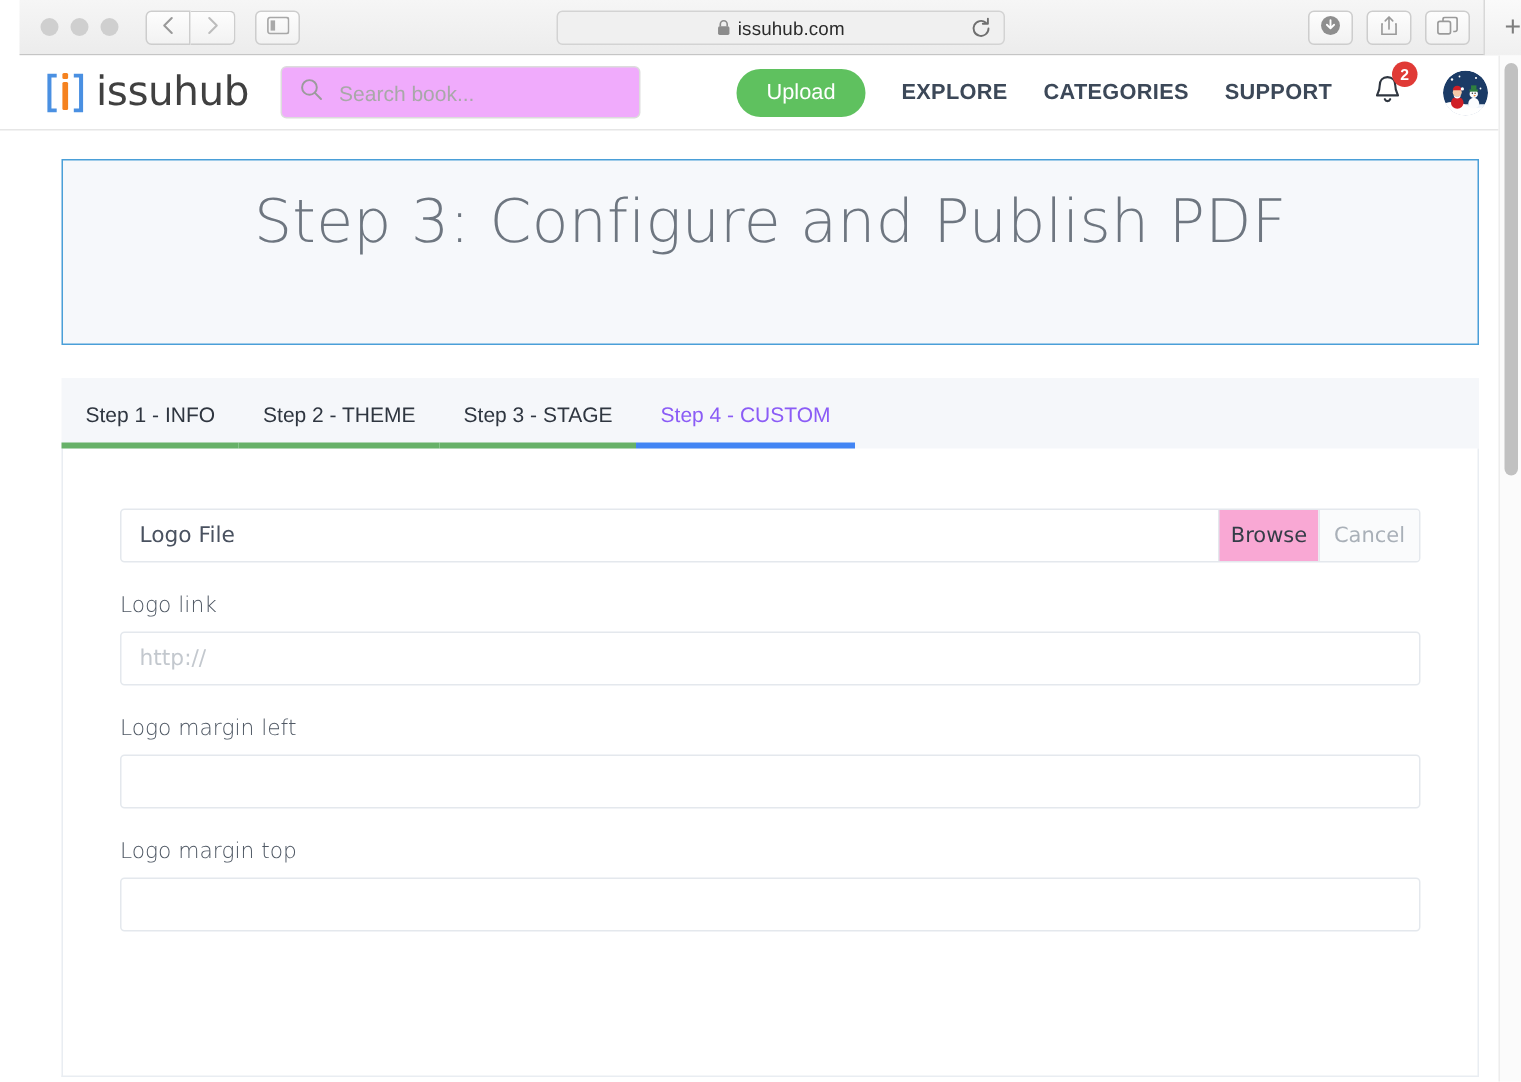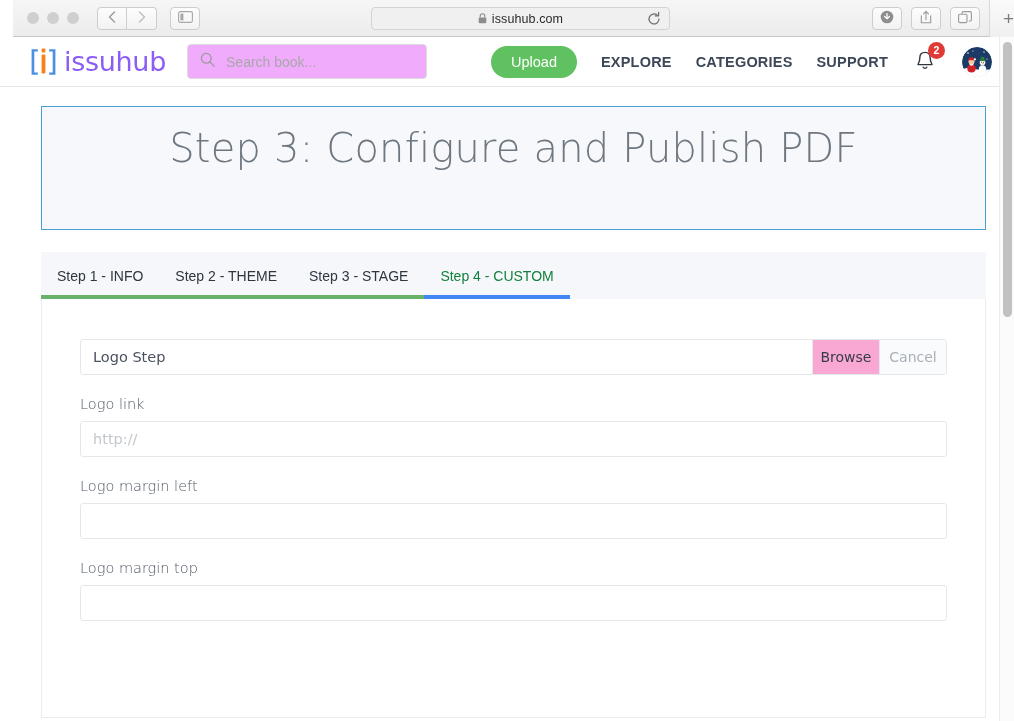--- a/index.html
+++ b/index.html
@@ -76,21 +76,21 @@
   #site-header {
     position: relative;
     height: 50px;
     background: #ffffff;
     border-bottom: 1px solid #e6e6e6;
     display: flex; align-items: center;
   }
   #brand { display: flex; align-items: center; margin-left: 30px; }
   #brand-icon { width: 27px; height: 30px; margin-right: 7px; }
   #brand-text {
-    font-size: 27px; color: #8b5cf6; font-weight: 400;
+    font-size: 27px; color: #404040; font-weight: 400;
     letter-spacing: -0.3px; font-family: "DejaVu Sans", sans-serif;
   }
 
   #search-box {
     margin-left: 21px;
     width: 240px; height: 35px;
     border: 1px solid #dcdcdc; border-radius: 4px;
     display: flex; align-items: center;
     background: #f0abfc;
   }
@@ -157,21 +157,21 @@
     padding: 0 16px;
     font-size: 14px;
     cursor: pointer;
     position: relative;
     color: #2f3640;
   }
   .tab .underline {
     position: absolute; left: 0; right: 0; bottom: 0; height: 4px;
   }
   .tab.done .underline { background: #67b168; }
-  .tab.active { color: #15803d; }
+  .tab.active { color: #8b5cf6; }
   .tab.active .underline { background: #4285f4; }
 
   #tab-content {
     background: #ffffff;
     border: 1px solid #e9edf2;
     border-top: none;
     padding: 40px 38px 0 38px;
     height: 419px;
     overflow: hidden;
   }
@@ -423,21 +423,21 @@
           <span>Step 4 - CUSTOM</span>
           <span class="underline"></span>
         </div>
       </div>
 
       <div id="tab-content">
 
 
         <div class="form-group">
           <div class="file-row">
-            <div class="file-name">Logo Step</div>
+            <div class="file-name">Logo File</div>
             <div class="file-btn">Browse</div>
             <div class="file-btn disabled">Cancel</div>
           </div>
         </div>
 
         <div class="form-group">
           <div class="field-label">Logo link</div>
           <input class="text-field" type="text" placeholder="http://" style="">
         </div>
 

